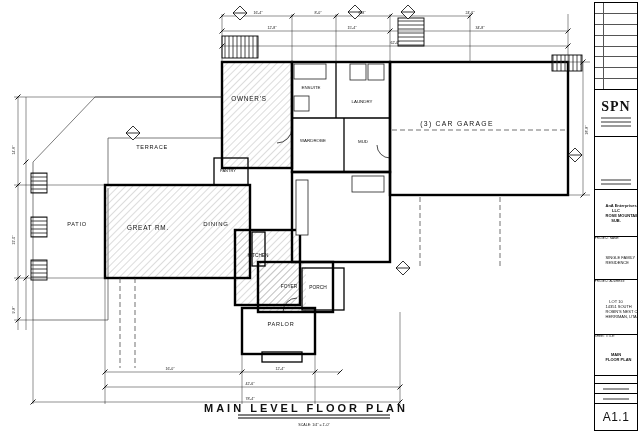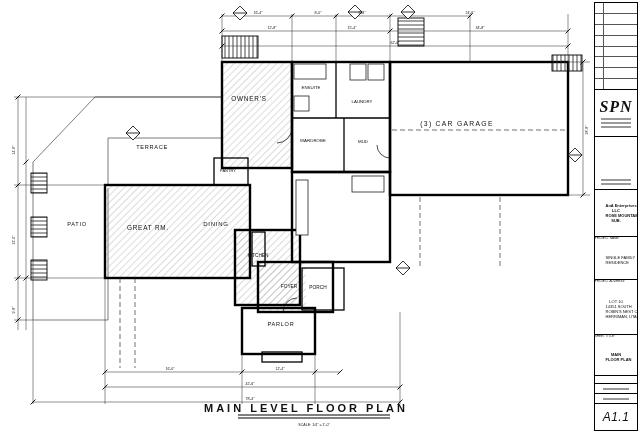--- a/index.html
+++ b/index.html
@@ -16,37 +16,37 @@
     position:absolute;top:2px;right:2px;bottom:2px;width:42px;
     border:1.5px solid #000;background:#fff;display:flex;flex-direction:column;
   }
   .tb-sec{border-bottom:1px solid #000;position:relative;overflow:hidden;
     flex:0 0 auto;display:flex;flex-direction:column;align-items:center;}
   .tb-rev{height:86px;align-items:stretch;}
   .tb-rev-row{flex:1;border-bottom:0.5px solid #555;display:flex;}
   .tb-rev-row:last-child{border-bottom:none;}
   .tb-rev-cell{width:8px;border-right:0.5px solid #555;}
   .tb-logo{height:46px;justify-content:center;}
-  .tb-logo-text{font-size:16px;font-weight:bold;font-style:italic;letter-spacing:1px;
+  .tb-logo-text{font-size:14px;font-weight:bold;letter-spacing:1px;
     font-family:"Liberation Serif",serif;}
   .bar{height:2px;background:#9a9a9a;width:70%;margin:2px auto 0;}
   .tb-stamp{height:48px;justify-content:flex-end;padding-bottom:4px;}
   .tb-client{height:46px;}
   .tb-client .tb-scale{font-weight:bold;}
   .tb-scale{width:100%;font-size:8px;line-height:1.2;transform:scale(.5);
     transform-origin:center center;margin:auto 0;}
   .tb-line{display:block;text-align:center;white-space:nowrap;}
   .tb-cap{width:100%;font-size:8px;line-height:8px;transform:scale(.38);
     transform-origin:left top;white-space:nowrap;text-align:left;padding-left:2px;
     height:5px;flex:0 0 auto;}
   .tb-project{height:42px;}
   .tb-address{height:54px;}
   .tb-sheettitle{height:40px;}
   .tb-sheettitle .tb-scale{font-weight:bold;}
-  .tb-meta{flex:1 1 auto;border-bottom:none;align-items:stretch;justify-content:flex-end;font-style:italic;}
+  .tb-meta{flex:1 1 auto;border-bottom:none;align-items:stretch;justify-content:flex-end;}
   .tb-meta-row{height:9px;border-top:1px solid #000;display:flex;align-items:center;}
   .tb-meta-row .bar{width:60%;margin:0 auto;}
   .tb-sheetnum{height:26px;border-top:1px solid #000;display:flex;align-items:center;
     justify-content:center;font-size:12px;letter-spacing:.5px;}
 </style>
 </head>
 <body>
 
 <div class="sheet">
 

